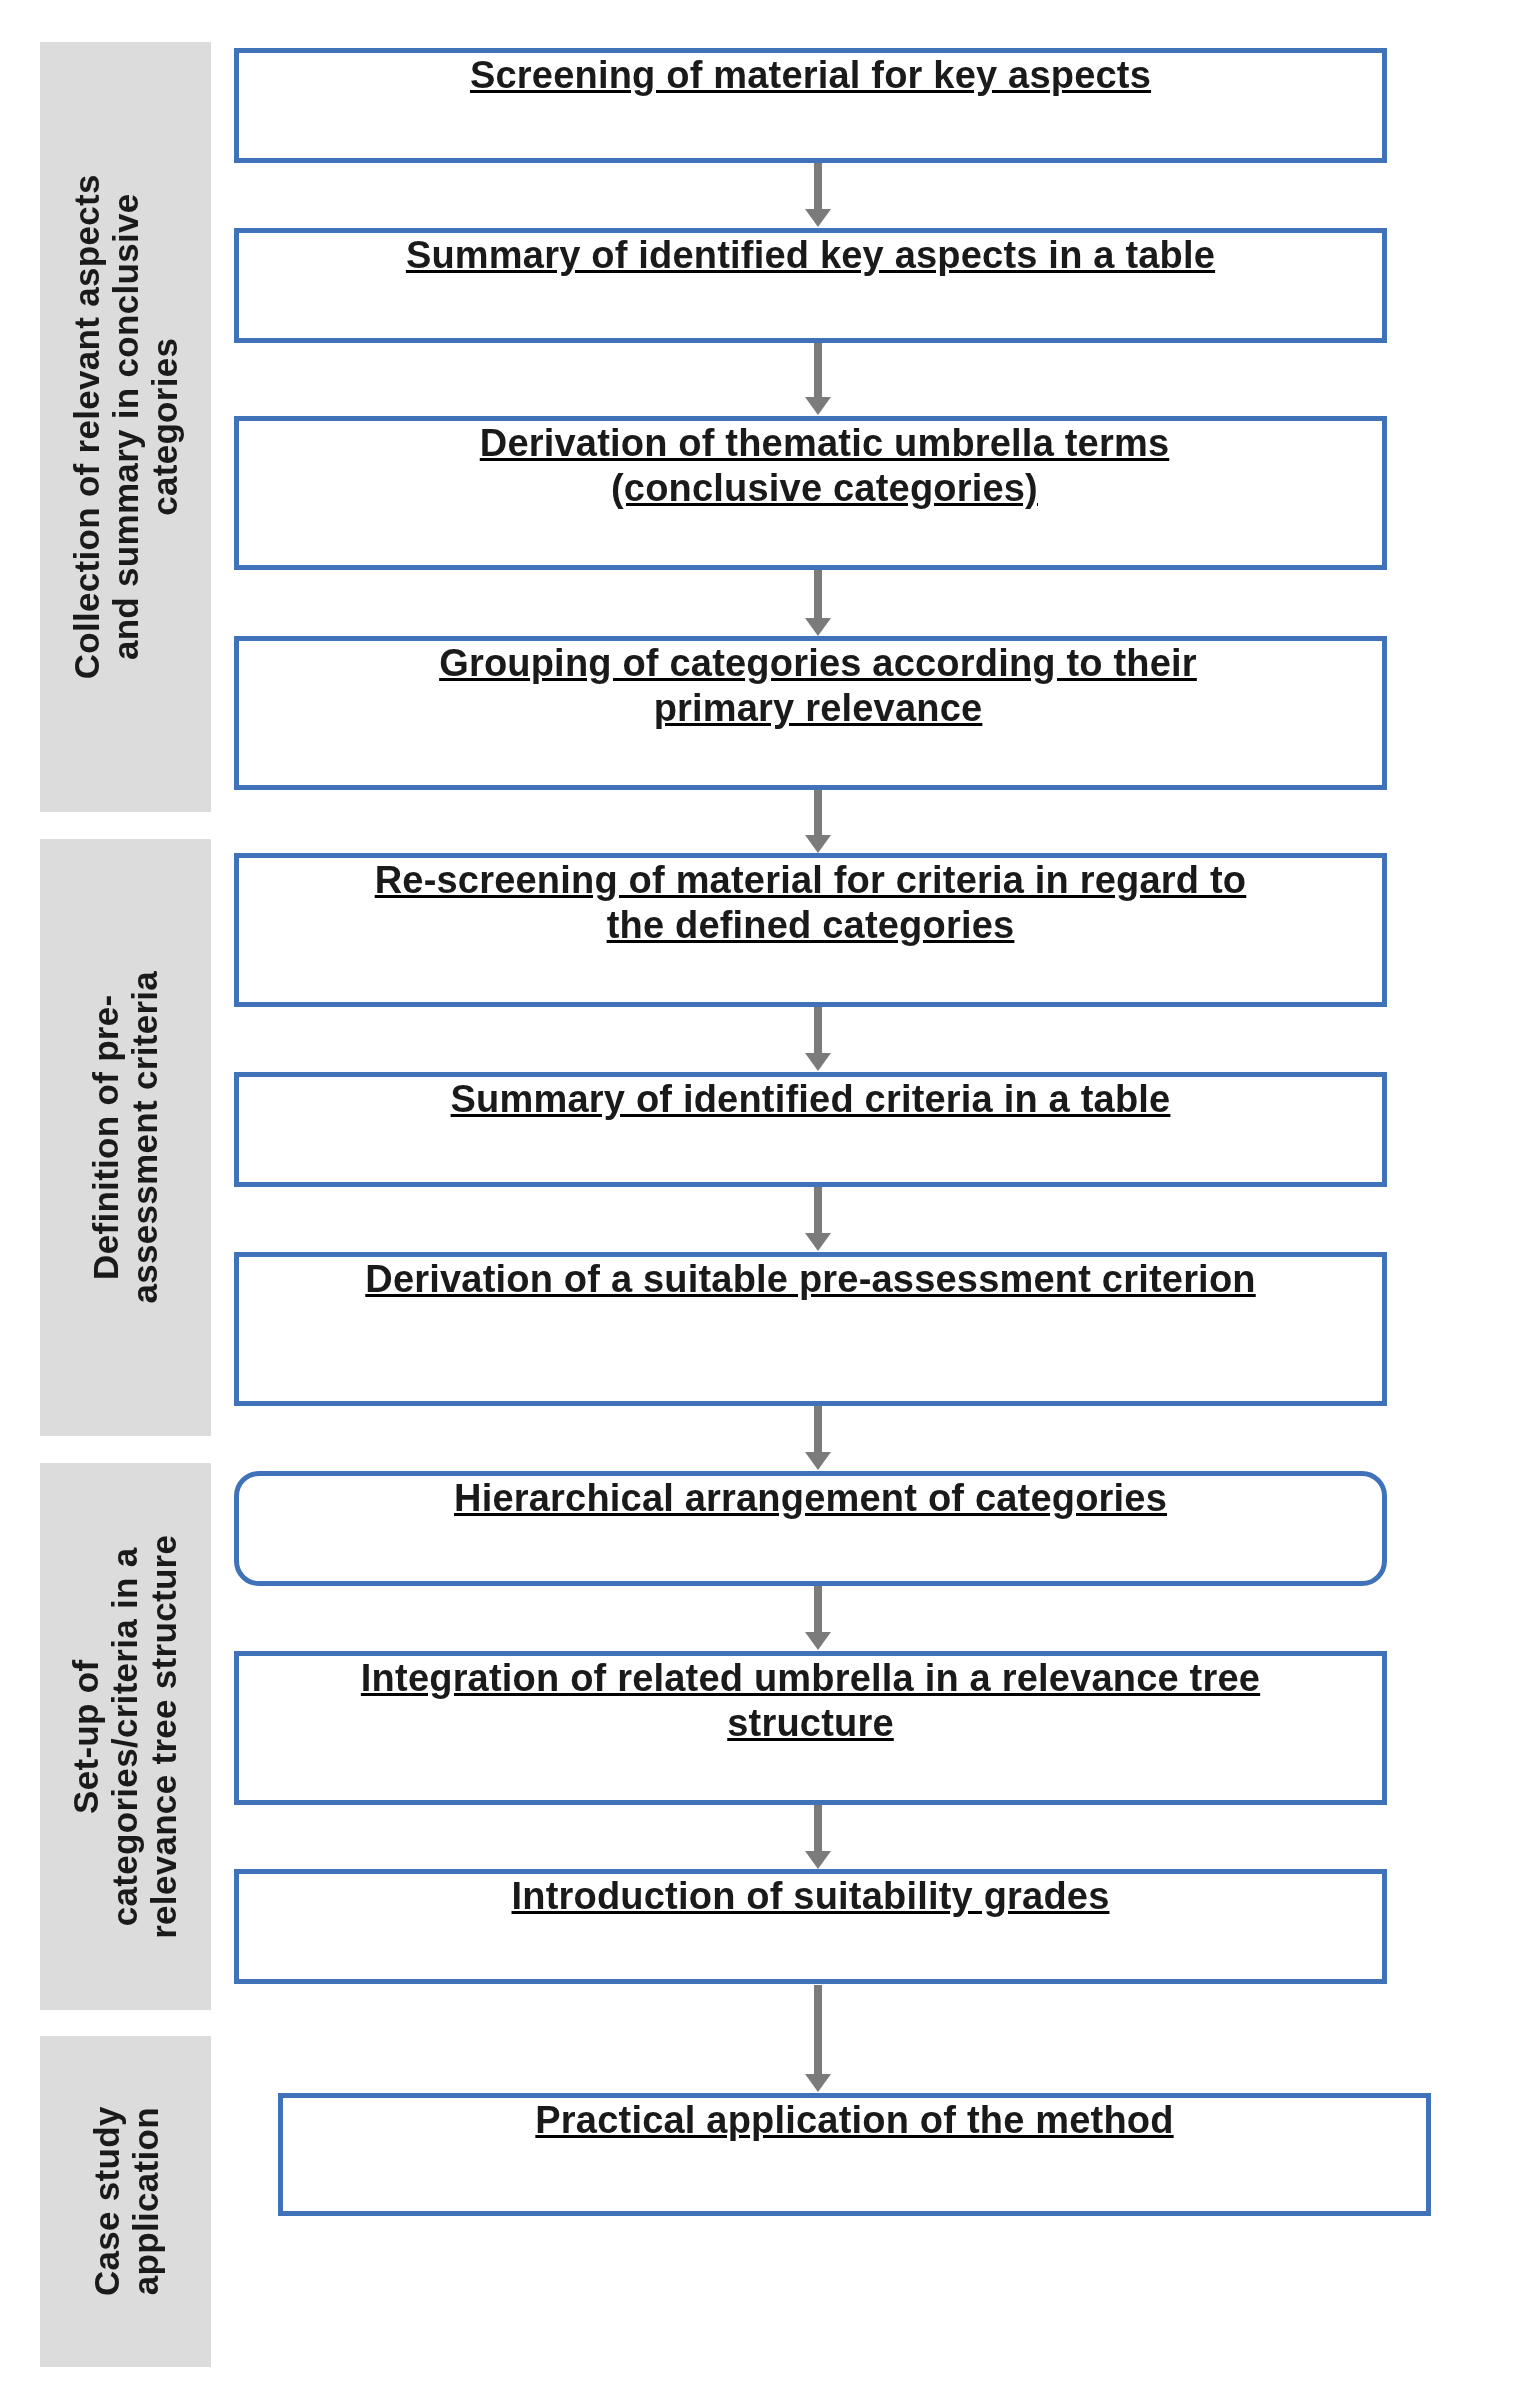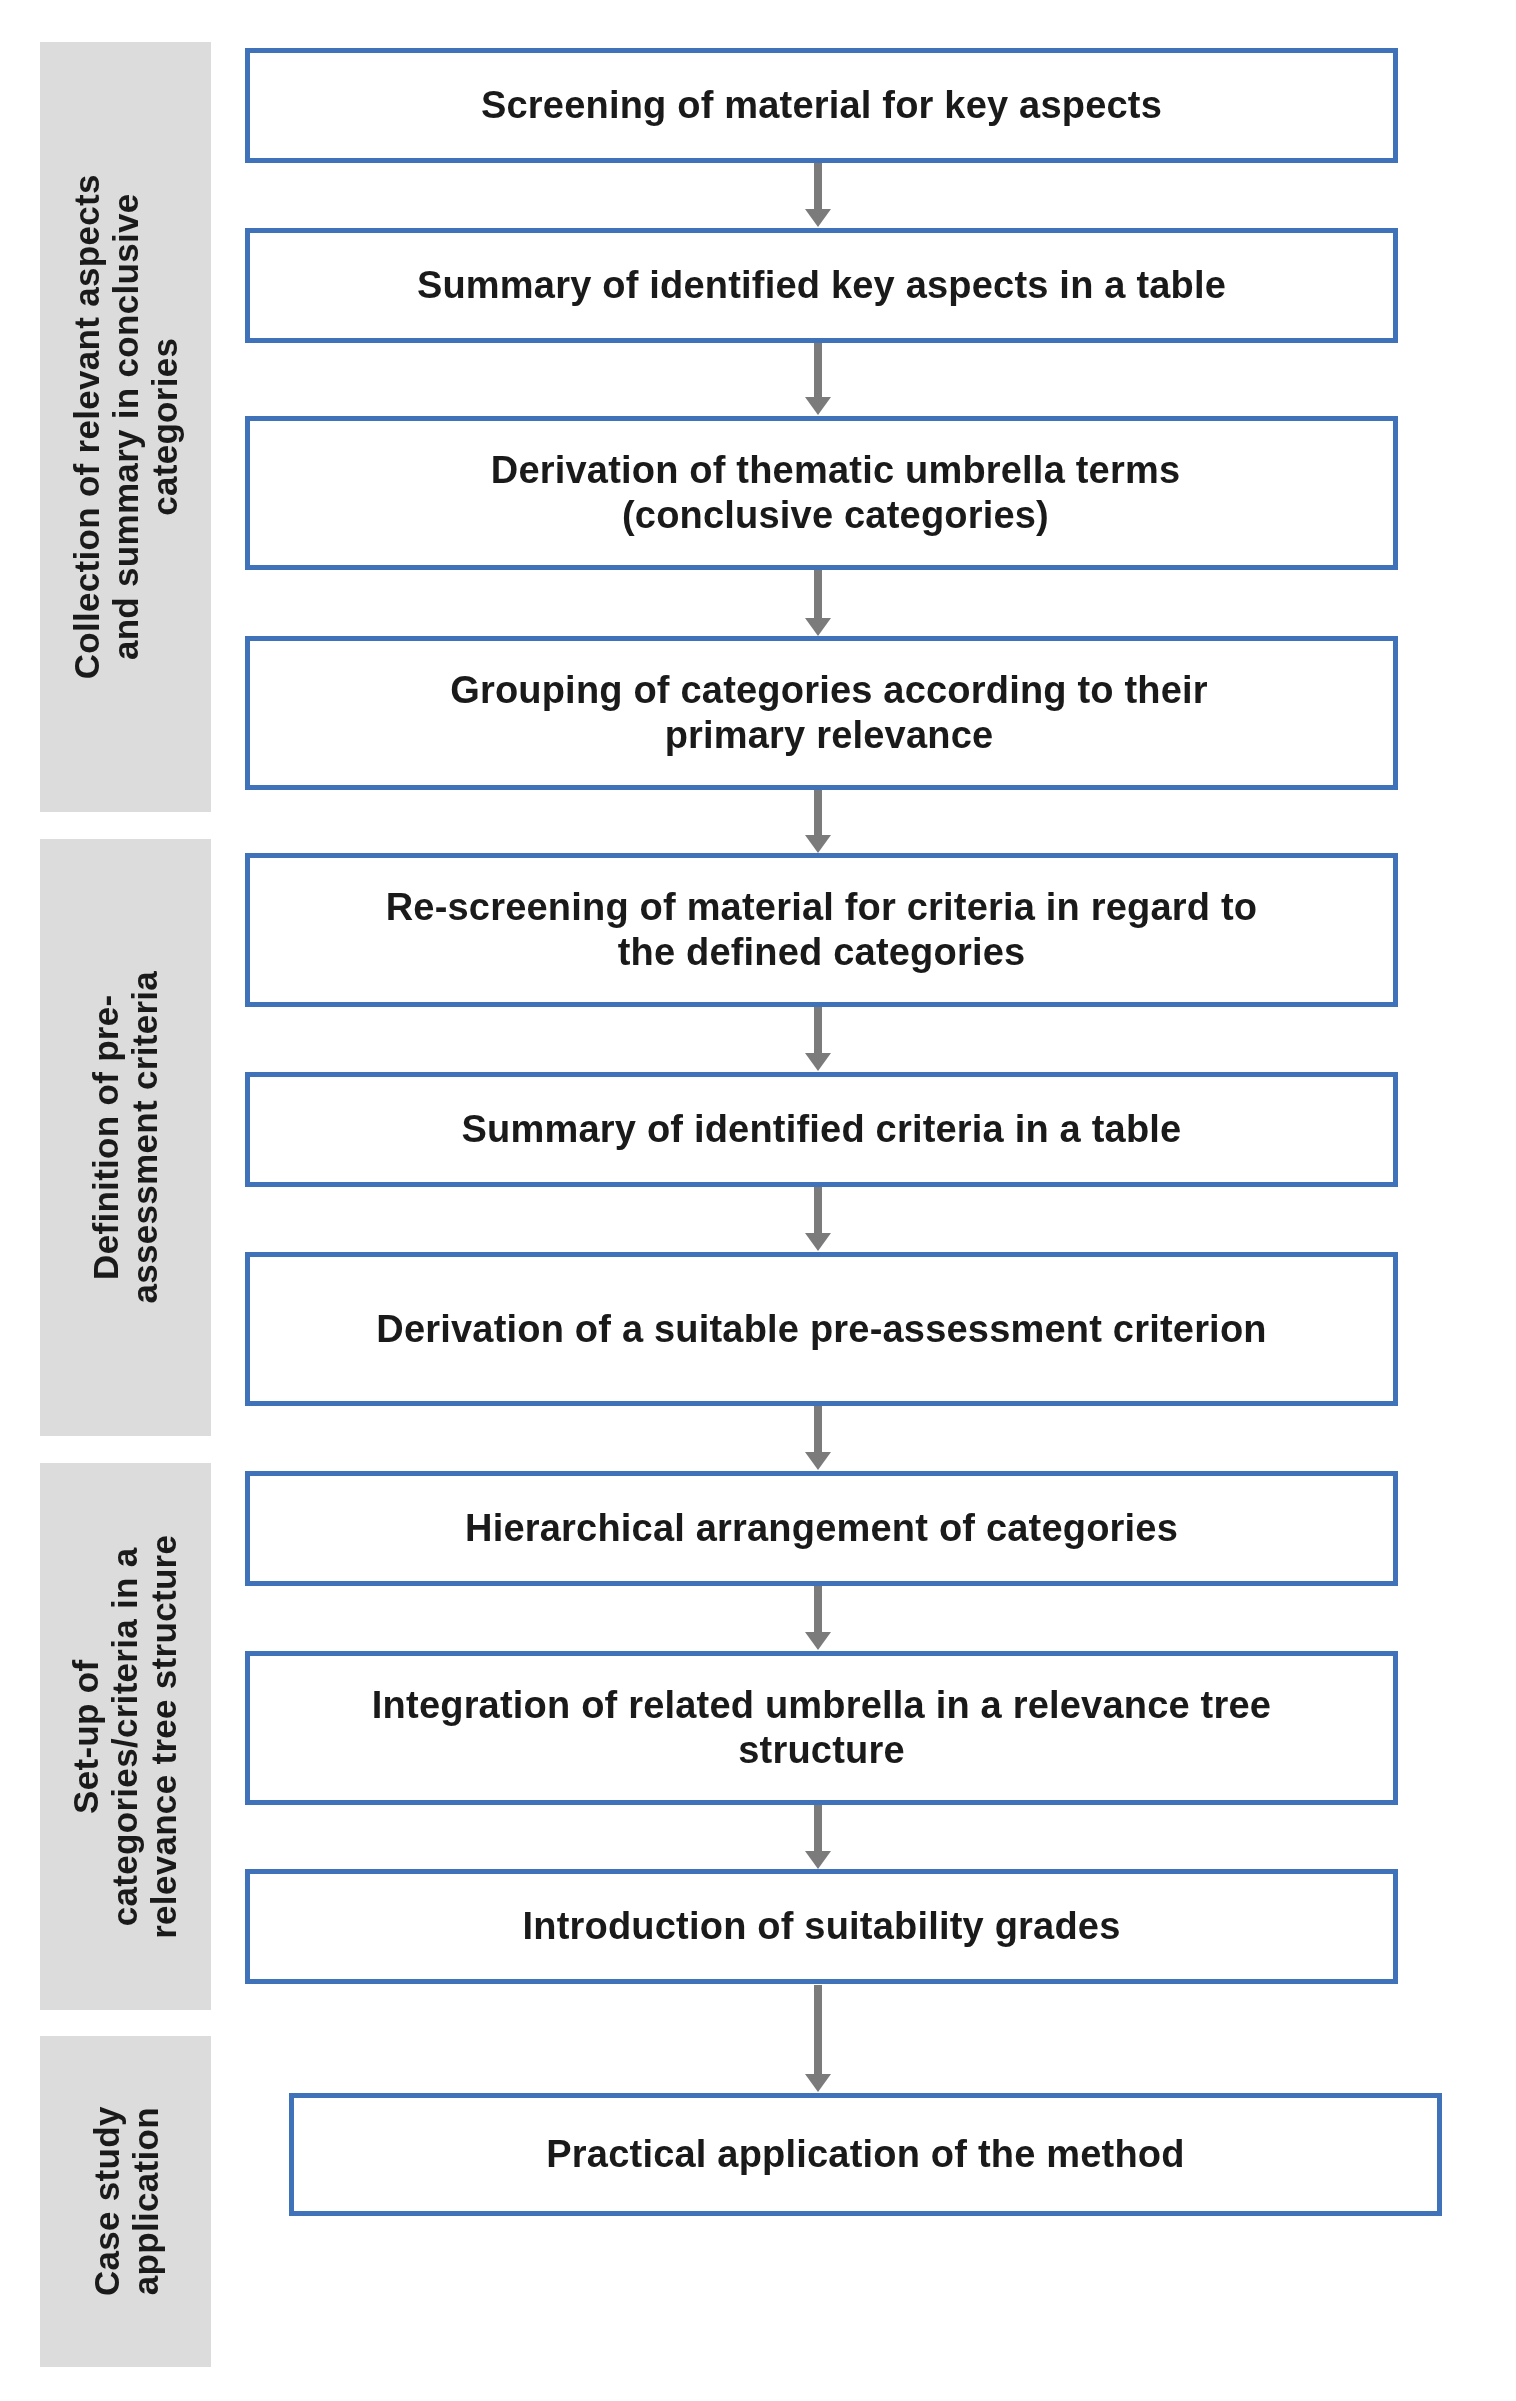--- a/index.html
+++ b/index.html
@@ -44,29 +44,30 @@
     line-height: 1.12;
     letter-spacing: 0.3px;
   }
   .phase-band-label .pl {
     display: block;
   }
 
   
   .flow-box {
     position: absolute;
-    left: 245px;
+    left: 234px;
     width: 1153px;
     box-sizing: border-box;
     border: 5.4px solid #3f72b8;
     background: #ffffff;
     display: flex;
-    align-items: center;
+    align-items: flex-start;
     justify-content: center;
     text-align: center;
+    text-decoration: underline;
   }
   .flow-box-label {
     font-weight: bold;
     color: #1a1a1a;
     font-size: 38px;
     line-height: 1.18;
     letter-spacing: 0.2px;
     padding: 0 17px;
   }
   .flow-box-label .bl {
@@ -162,21 +163,21 @@
       <div class="flow-box" style="top: 1072px; height: 115px; border-color: rgb(63, 114, 184); background: rgb(255, 255, 255);">
         <div class="flow-box-label">
           <span class="bl">Summary of identified criteria in a table</span>
         </div>
       </div>
       <div class="flow-box" style="top: 1252px; height: 154px; border-color: rgb(63, 114, 184); background: rgb(255, 255, 255);">
         <div class="flow-box-label">
           <span class="bl">Derivation of a suitable pre-assessment criterion</span>
         </div>
       </div>
-      <div class="flow-box" style="top: 1471px; height: 115px; border-color: rgb(63, 114, 184); background: rgb(255, 255, 255);">
+      <div class="flow-box" style="top: 1471px; height: 115px; border-color: rgb(63, 114, 184); background: rgb(255, 255, 255); border-radius: 25px;">
         <div class="flow-box-label">
           <span class="bl">Hierarchical arrangement of categories</span>
         </div>
       </div>
       <div class="flow-box" style="top: 1651px; height: 154px; border-color: rgb(63, 114, 184); background: rgb(255, 255, 255);">
         <div class="flow-box-label">
           <span class="bl">Integration of related umbrella in a relevance tree</span>
           <span class="bl">structure</span>
         </div>
       </div>

